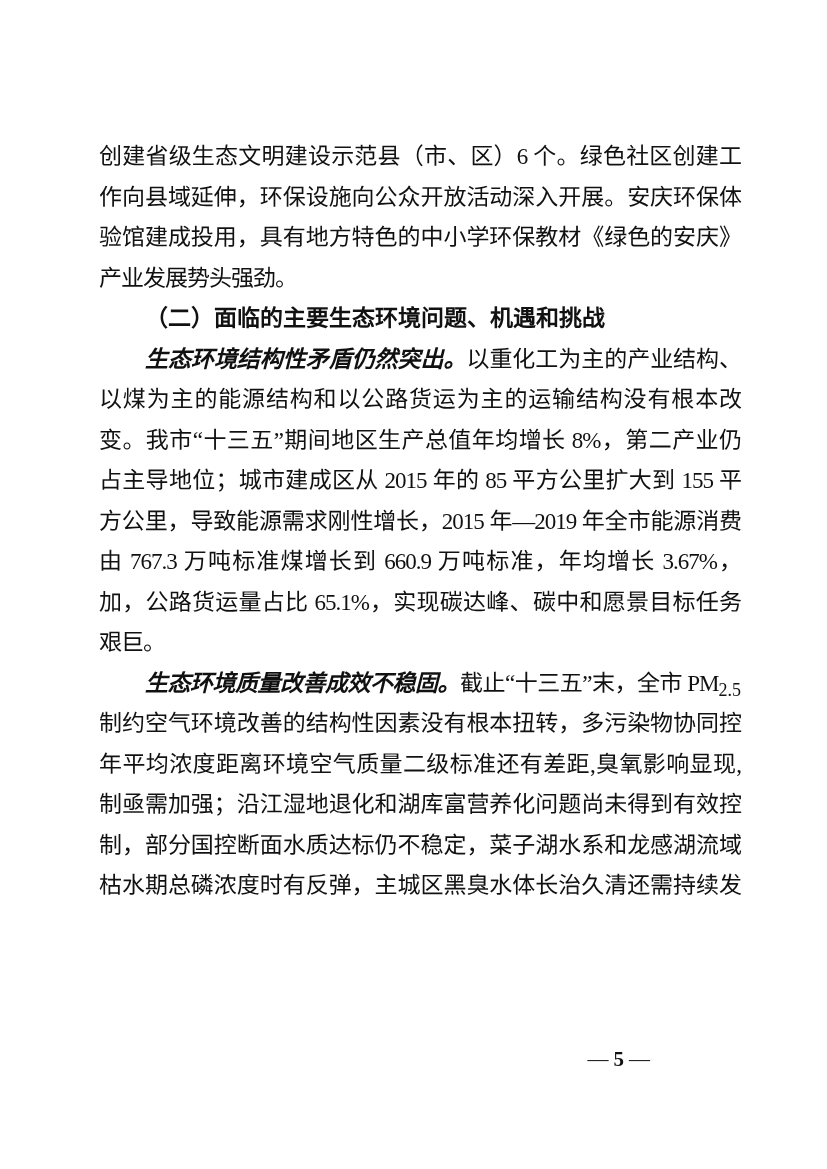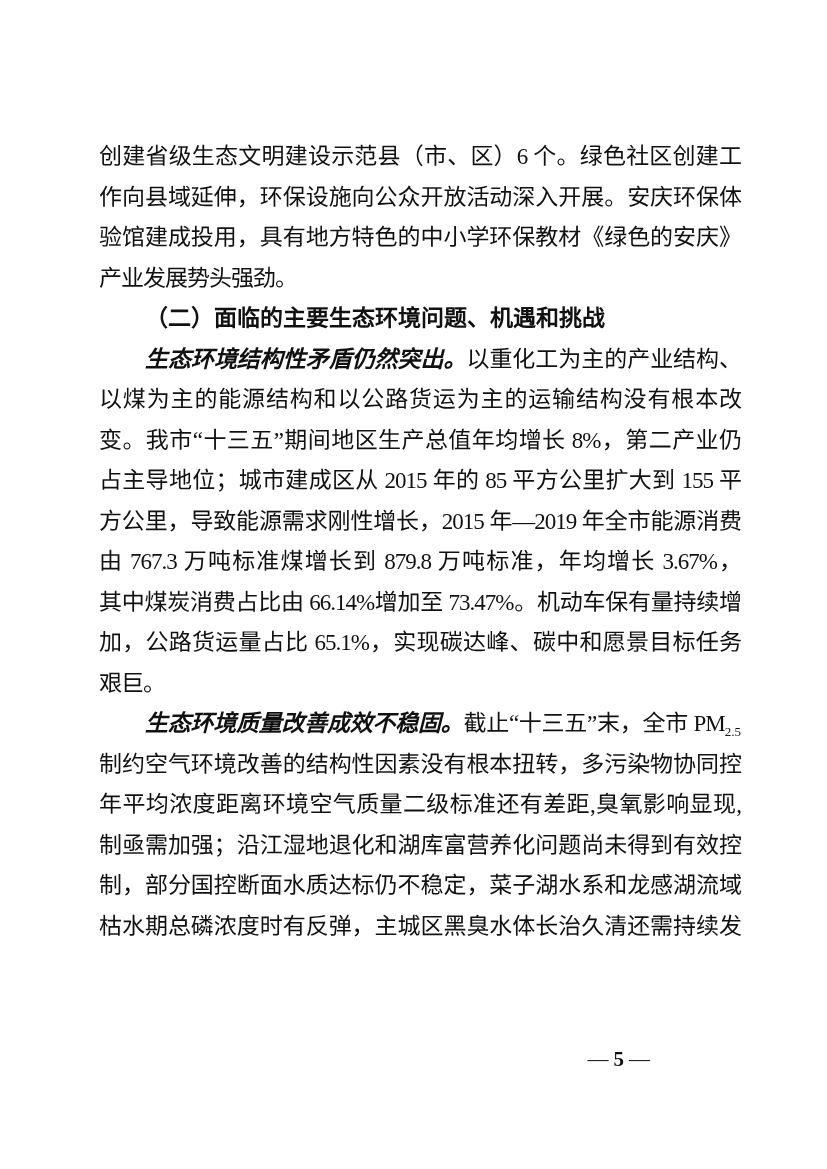--- a/index.html
+++ b/index.html
@@ -43,21 +43,21 @@
     font-weight: 700;
     text-align-last: left;
     text-indent: 2em;
     letter-spacing: 0;
   }
   .lead {
     font-weight: 700;
     font-style: italic;
   }
   sub.pm {
-    font-size: 13px;
+    font-size: 18px;
     letter-spacing: 0;
     vertical-align: -5px;
   }
   .footer {
     position: absolute;
     top: 1047px;
     right: 104px;
     font-size: 21px;
     letter-spacing: 0;
     color: #111111;
@@ -79,22 +79,21 @@
     <div class="line">验馆建成投用，具有地方特色的中小学环保教材《绿色的安庆》</div>
     <div class="line end">产业发展势头强劲。</div>
 
     <div class="line heading end">（二）面临的主要生态环境问题、机遇和挑战</div>
 
     <div class="line indent"><span class="lead">生态环境结构性矛盾仍然突出。</span><span>以重化工为主的产业结构、</span></div>
     <div class="line">以煤为主的能源结构和以公路货运为主的运输结构没有根本改</div>
     <div class="line">变。我市“十三五”期间地区生产总值年均增长 8%，第二产业仍</div>
     <div class="line">占主导地位；城市建成区从 2015 年的 85 平方公里扩大到 155 平</div>
     <div class="line">方公里，导致能源需求刚性增长，2015 年—2019 年全市能源消费</div>
-    <div class="line">由 767.3 万吨标准煤增长到 879.8 万吨标准，年均增长 3.67%，</div>
-    <div class="line">其中煤炭消费占比由 66.14%增加至 73.47%。机动车保有量持续增</div>
+    <div class="line">由 767.3 万吨标准煤增长到 660.9 万吨标准，年均增长 3.67%，</div>
     <div class="line">加，公路货运量占比 65.1%，实现碳达峰、碳中和愿景目标任务</div>
     <div class="line end">艰巨。</div>
 
     <div class="line indent"><span class="lead">生态环境质量改善成效不稳固。</span><span>截止“十三五”末，全市 PM</span><sub class="pm">2.5</sub></div>
     <div class="line">制约空气环境改善的结构性因素没有根本扭转，多污染物协同控</div>
     <div class="line">年平均浓度距离环境空气质量二级标准还有差距,臭氧影响显现,</div>
     <div class="line">制亟需加强；沿江湿地退化和湖库富营养化问题尚未得到有效控</div>
     <div class="line">制，部分国控断面水质达标仍不稳定，菜子湖水系和龙感湖流域</div>
     <div class="line">枯水期总磷浓度时有反弹，主城区黑臭水体长治久清还需持续发</div>
 

